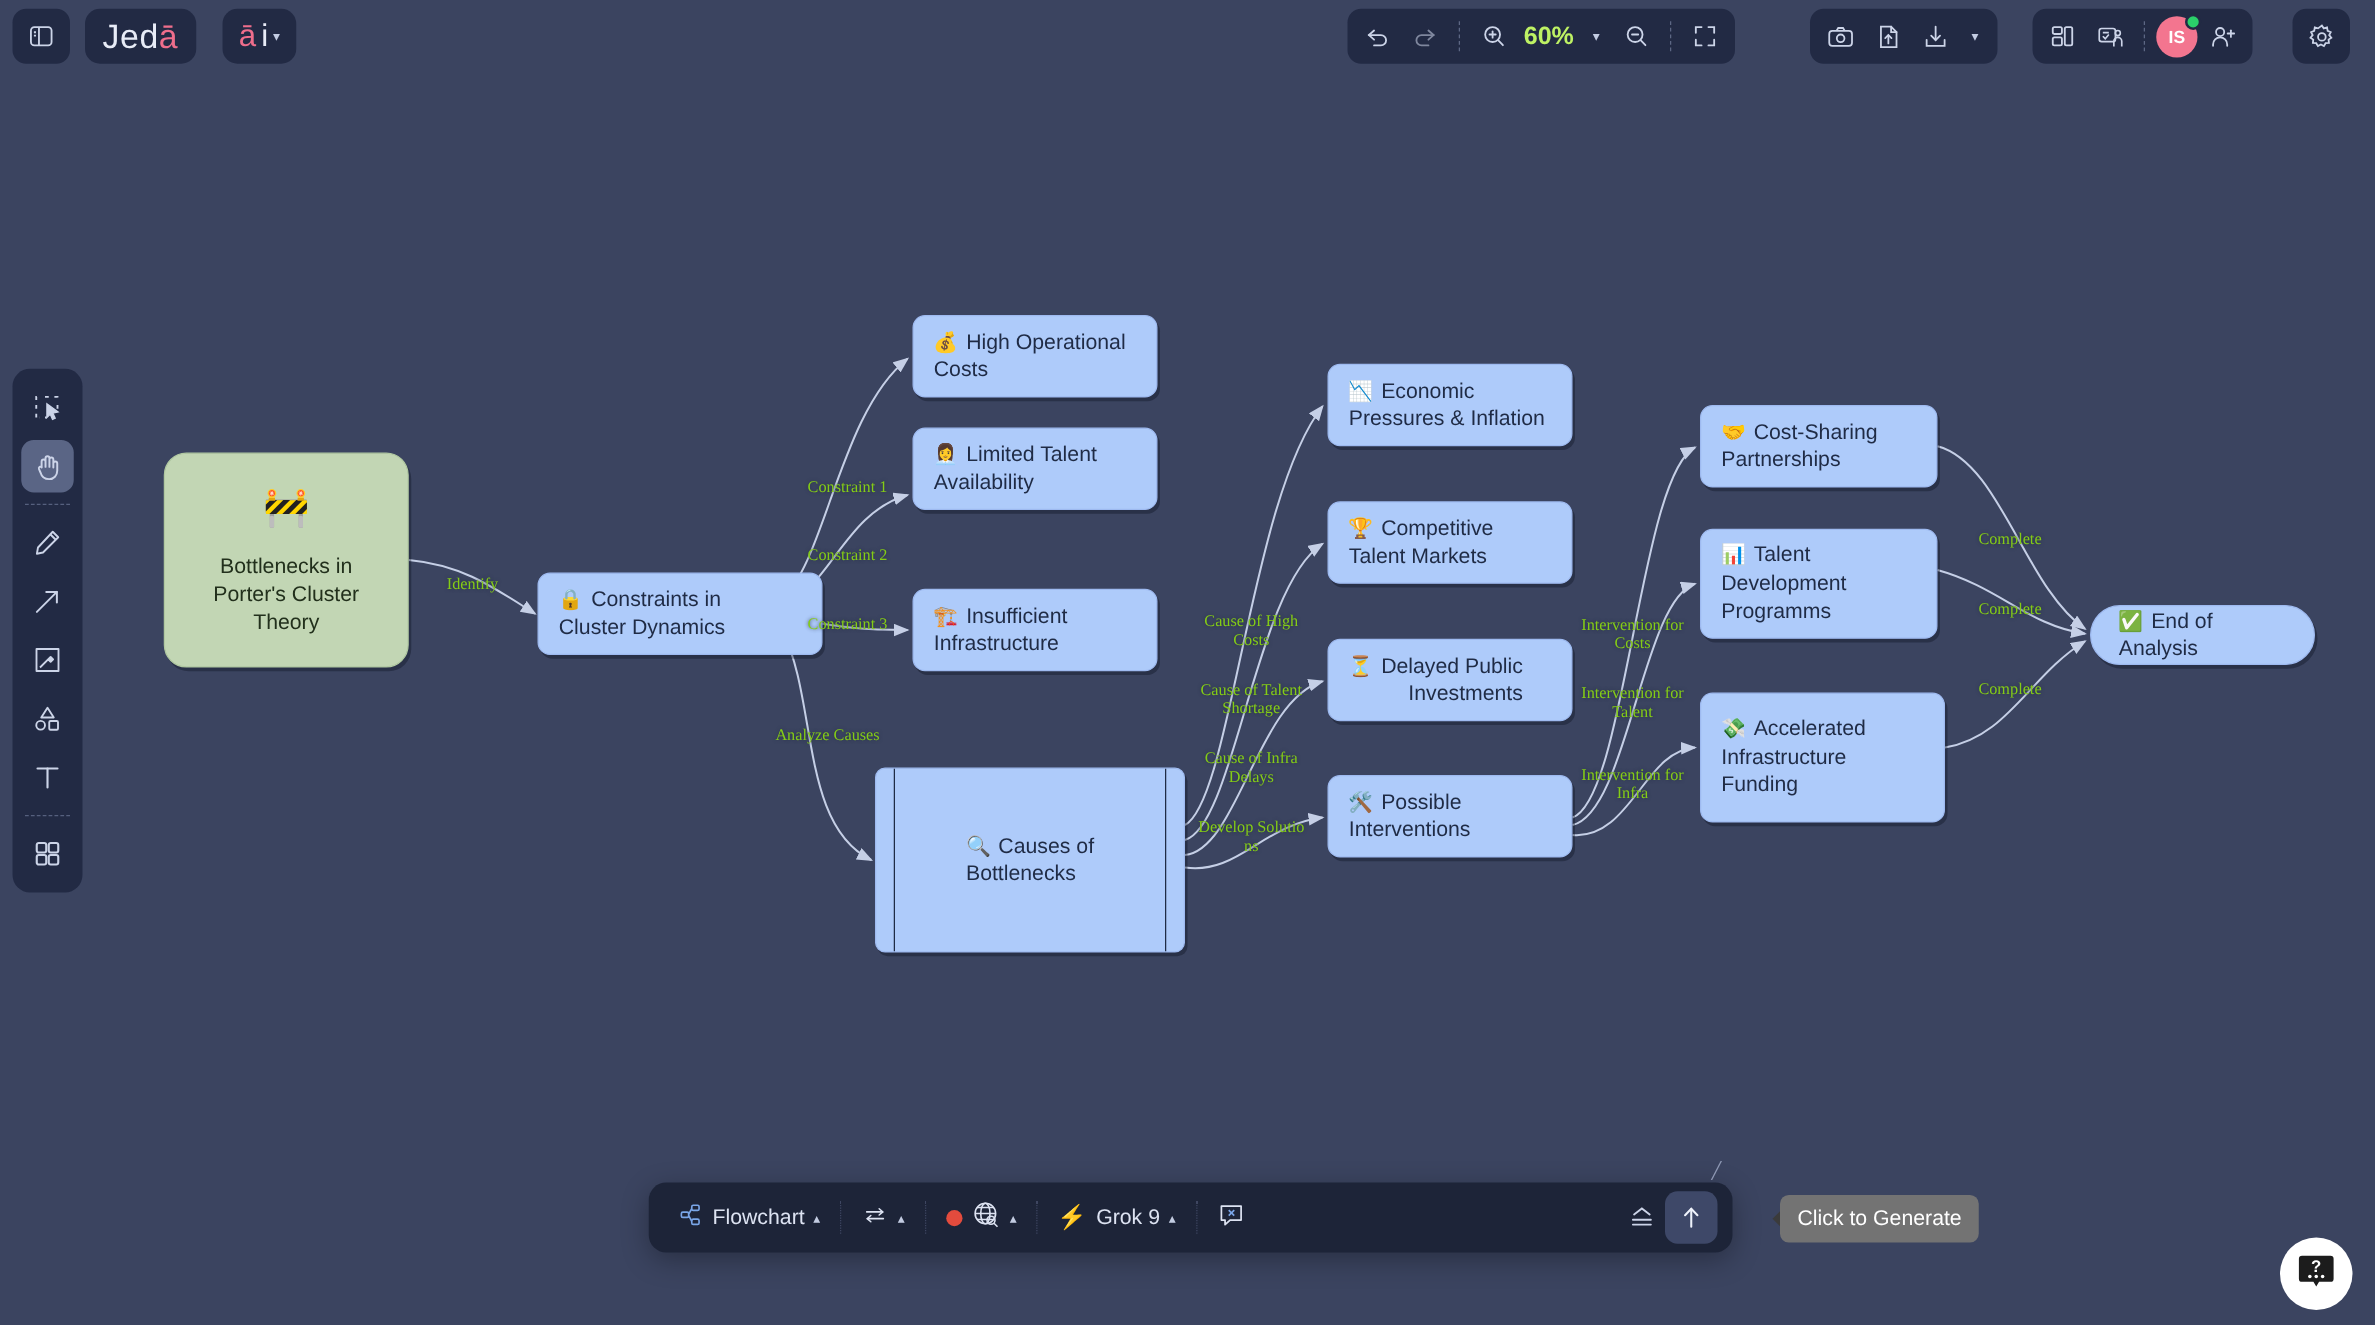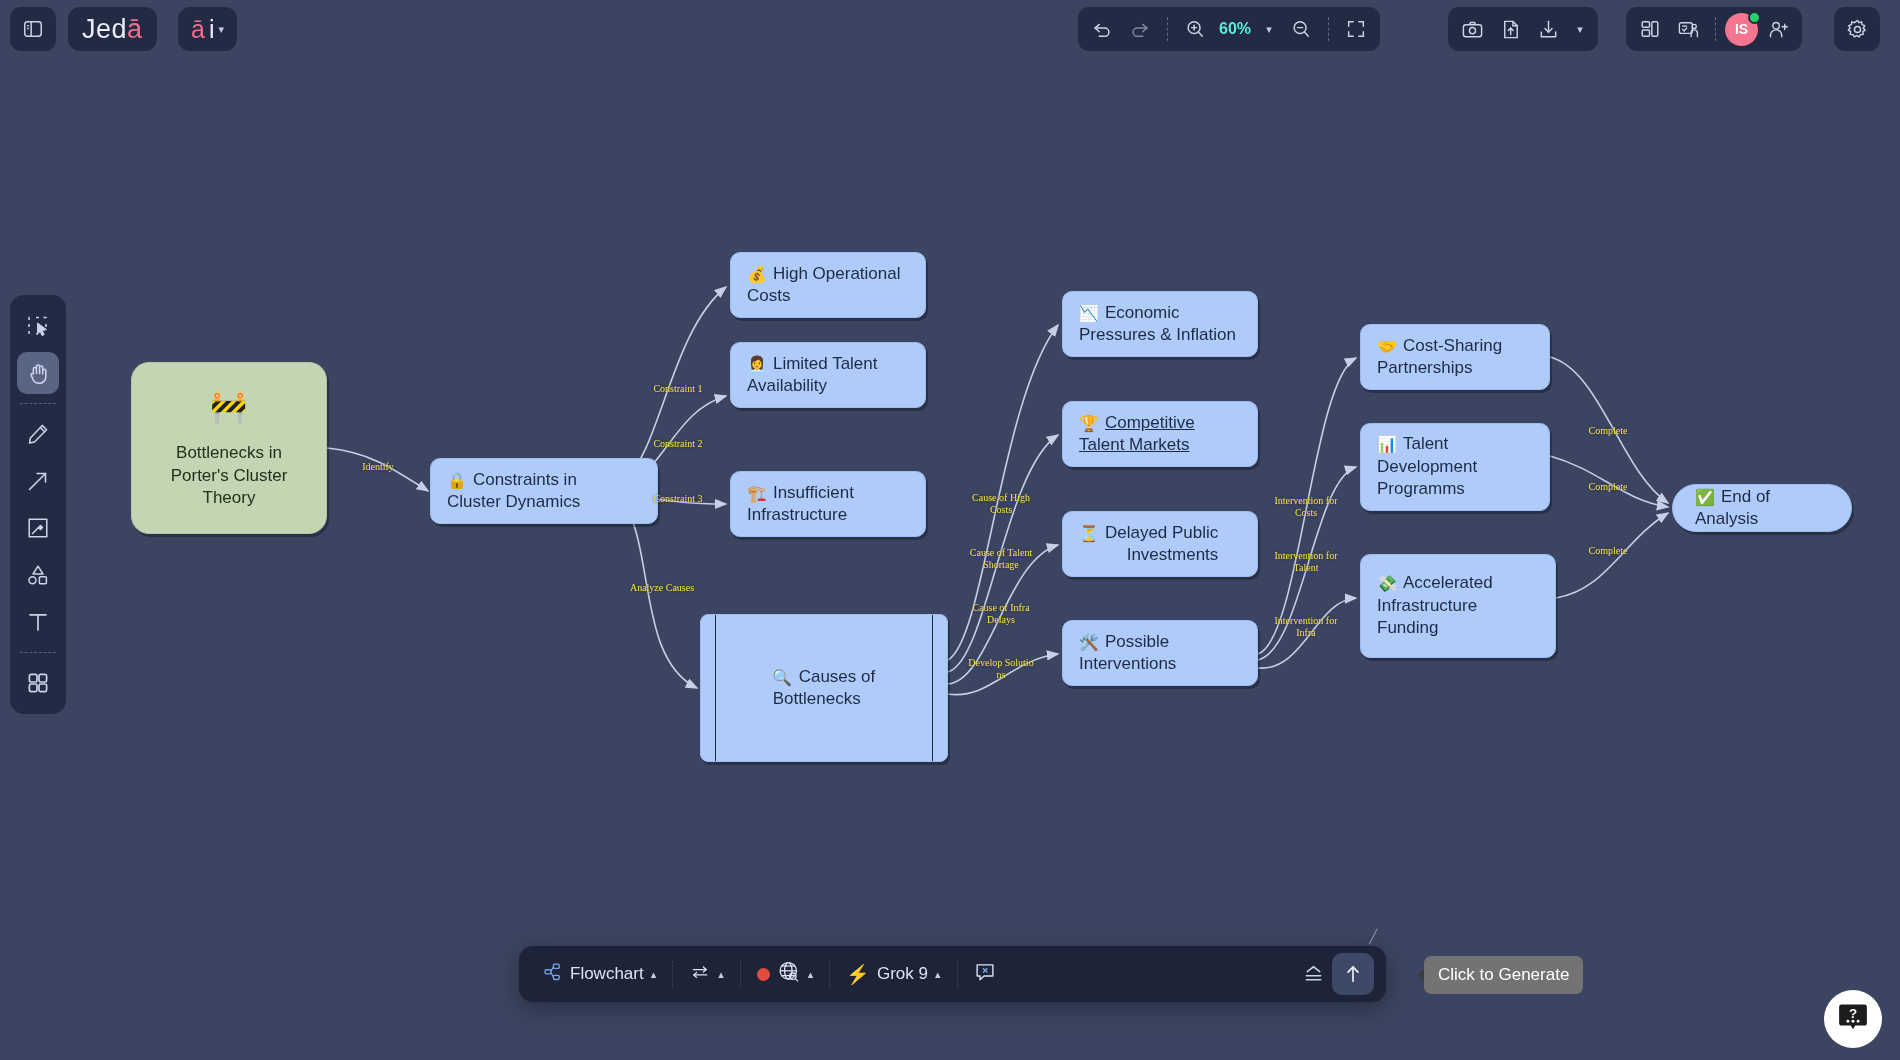--- a/index.html
+++ b/index.html
@@ -41,23 +41,23 @@
   .node-root .emoji { font-size: 30px; margin: 0 0 16px 0; }
   .node-pill { border-radius: 999px; padding: 12px 22px; }
   .node-sub { border-radius: 8px; justify-content: center; }
   .node-sub .vline {
     position: absolute; top: 0; bottom: 0; width: 1px; background: #1f2b45;
   }
   .node-label { display: block; }
 
   .edge-label {
     position: absolute;
-    color: #fde047;
+    color: #84cc16;
     font-family: "Liberation Serif", serif;
-    font-size: 10px;
+    font-size: 13px;
     line-height: 1.18;
     text-align: center;
     white-space: pre-line;
     transform: translate(-50%, -50%);
     text-shadow: 0 0 3px rgba(40,48,72,.9);
   }
 
   
   .topbar { position: absolute; top: 0; left: 0; right: 0; height: 58px; z-index: 20; }
   .tb-group {
@@ -80,21 +80,21 @@
     font-size: 27px; color: #e8ecf7; letter-spacing: .5px;
   }
   .logo .pk { color: #ef6e8c; }
   .ailogo {
     position: absolute; top: 7px; left: 178px; height: 44px;
     background: #222a44; border-radius: 12px;
     display: flex; align-items: center; gap: 4px; padding: 0 13px;
     font-size: 25px; color: #e8ecf7;
   }
   .ailogo .pk { color: #ef6e8c; }
-  .zoomval { color: #5eead4; font-size: 16px; font-weight: bold; padding: 0 4px; }
+  .zoomval { color: #bef264; font-size: 20px; font-weight: bold; padding: 0 4px; }
   .chev { font-size: 11px; color: #c3cce2; }
 
   .avatar {
     width: 33px; height: 33px; border-radius: 50%;
     background: #f3758f; color: #fff;
     display: flex; align-items: center; justify-content: center;
     font-size: 14px; font-weight: bold; position: relative;
   }
   .avatar .dot {
     position: absolute; top: -2px; right: -3px;
@@ -217,21 +217,21 @@
         <div class="vline" style="left: 14px;"></div>
         <div class="vline" style="right: 14px;"></div>
         <div><span class="emoji" style="vertical-align: middle;">🔍</span><span class="node-label" style="white-space: pre-line; display: inline;">Causes of
 Bottlenecks</span></div>
       </div>
       <div class="node" style="left: 1062px; top: 291px; width: 196px; height: 66px;">
         <div><span class="emoji" style="vertical-align: middle;">📉</span><span class="node-label" style="white-space: pre-line; display: inline;">Economic
 Pressures &amp; Inflation</span></div>
       </div>
       <div class="node" style="left: 1062px; top: 401px; width: 196px; height: 66px;">
-        <div><span class="emoji" style="vertical-align: middle;">🏆</span><span class="node-label" style="white-space: pre-line; display: inline; text-decoration: underline;">Competitive
+        <div><span class="emoji" style="vertical-align: middle;">🏆</span><span class="node-label" style="white-space: pre-line; display: inline;">Competitive
 Talent Markets</span></div>
       </div>
       <div class="node" style="left: 1062px; top: 511px; width: 196px; height: 66px; text-align: right;">
         <div><span class="emoji" style="vertical-align: middle;">⏳</span><span class="node-label" style="white-space: pre-line; display: inline;">Delayed Public
 Investments</span></div>
       </div>
       <div class="node" style="left: 1062px; top: 620px; width: 196px; height: 66px;">
         <div><span class="emoji" style="vertical-align: middle;">🛠️</span><span class="node-label" style="white-space: pre-line; display: inline;">Possible
 Interventions</span></div>
       </div>

